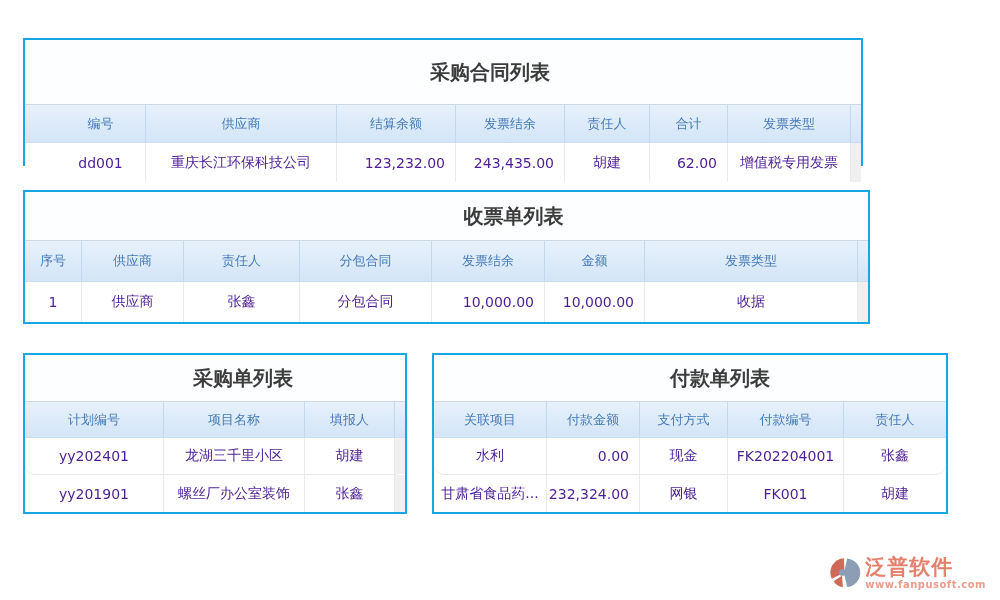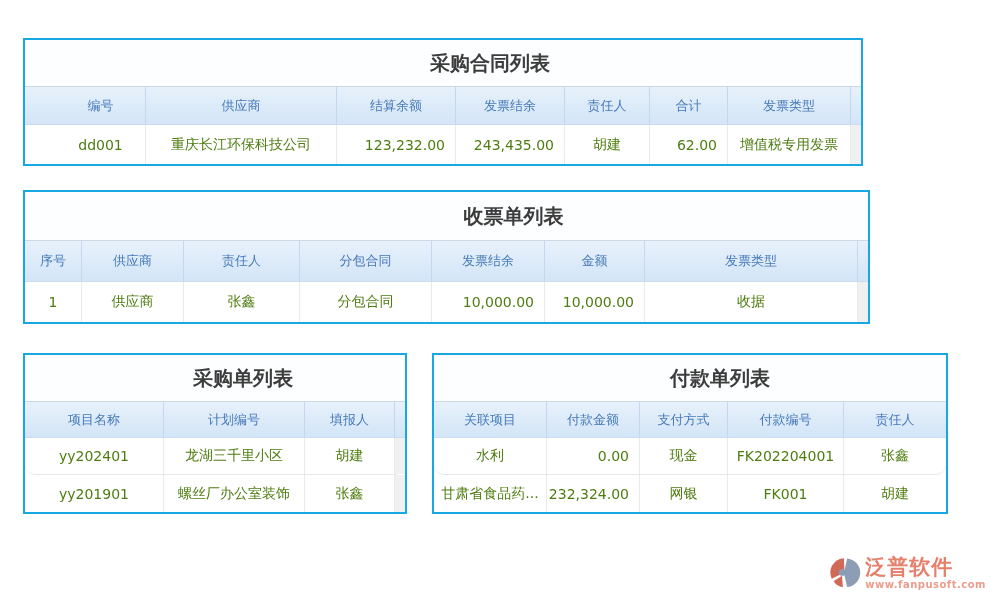--- a/index.html
+++ b/index.html
@@ -17,34 +17,34 @@
 
   
   .hdr-row{display:grid;background:linear-gradient(180deg,#e7f1fb,#d3e5f7);
            border-top:1px solid #ccd8e4;border-bottom:1px solid #c9dcf0;
            color:#4579b8;font-size:13px;box-sizing:border-box;}
   .hdr-cell{display:flex;align-items:center;justify-content:center;
             border-right:1px solid #c3d8ee;overflow:hidden;white-space:nowrap;}
   .hdr-cell:last-child{border-right:none;}
 
   
-  .body-row{display:grid;font-size:14px;color:#4d7c0f;border-bottom:1px solid #e8e8e8;
+  .body-row{display:grid;font-size:14px;color:#4c1d95;border-bottom:1px solid #e8e8e8;
             background:#fff;box-sizing:border-box;border-radius:10px;}
   .body-row:last-child{border-bottom:none;}
   .cell{display:flex;align-items:center;justify-content:center;
         border-right:1px solid #eaeaea;overflow:hidden;white-space:nowrap;
         text-overflow:ellipsis;box-sizing:border-box;}
   .cell:last-child{border-right:none;}
   .cell.num{justify-content:flex-end;padding-right:10px;}
   .cell.sliver{background:#f0f0f0;}
   .hdr-cell.sliver-h{background:transparent;}
 
   
   #t1{left:23px;top:38px;width:840px;height:128px;}
-  #t1 .tbl-title{height:46px;}
+  #t1 .tbl-title{height:64px;}
   #t1 .hdr-row{height:39px;}
   #t1 .body-row{height:39px;}
   .cols-t1{grid-template-columns:90px 191px 119px 109px 85px 78px 1fr 10px;padding-left:31px;}
 
   #t2{left:23px;top:190px;width:847px;height:134px;}
   #t2 .tbl-title{height:48px;padding-left:12px;}
   #t2 .hdr-row{height:42px;}
   #t2 .body-row{height:40px;}
   .cols-t2{grid-template-columns:57px 102px 116px 132px 113px 100px 1fr 10px;}
 
@@ -122,22 +122,22 @@
       <div class="cell">收据</div>
       <div class="cell sliver"></div>
     </div>
   </div>
 
   <div class="tbl" id="t3">
     <div class="tbl-title off3">
       <span>采购单列表</span>
     </div>
     <div class="hdr-row cols-t3">
+      <div class="hdr-cell">计划编号</div>
       <div class="hdr-cell">项目名称</div>
-      <div class="hdr-cell">计划编号</div>
       <div class="hdr-cell">填报人</div>
       <div class="hdr-cell sliver-h"></div>
     </div>
     <div class="body-row cols-t3">
       <div class="cell">yy202401</div>
       <div class="cell">龙湖三千里小区</div>
       <div class="cell">胡建</div>
       <div class="cell sliver"></div>
     </div>
     <div class="body-row cols-t3">

